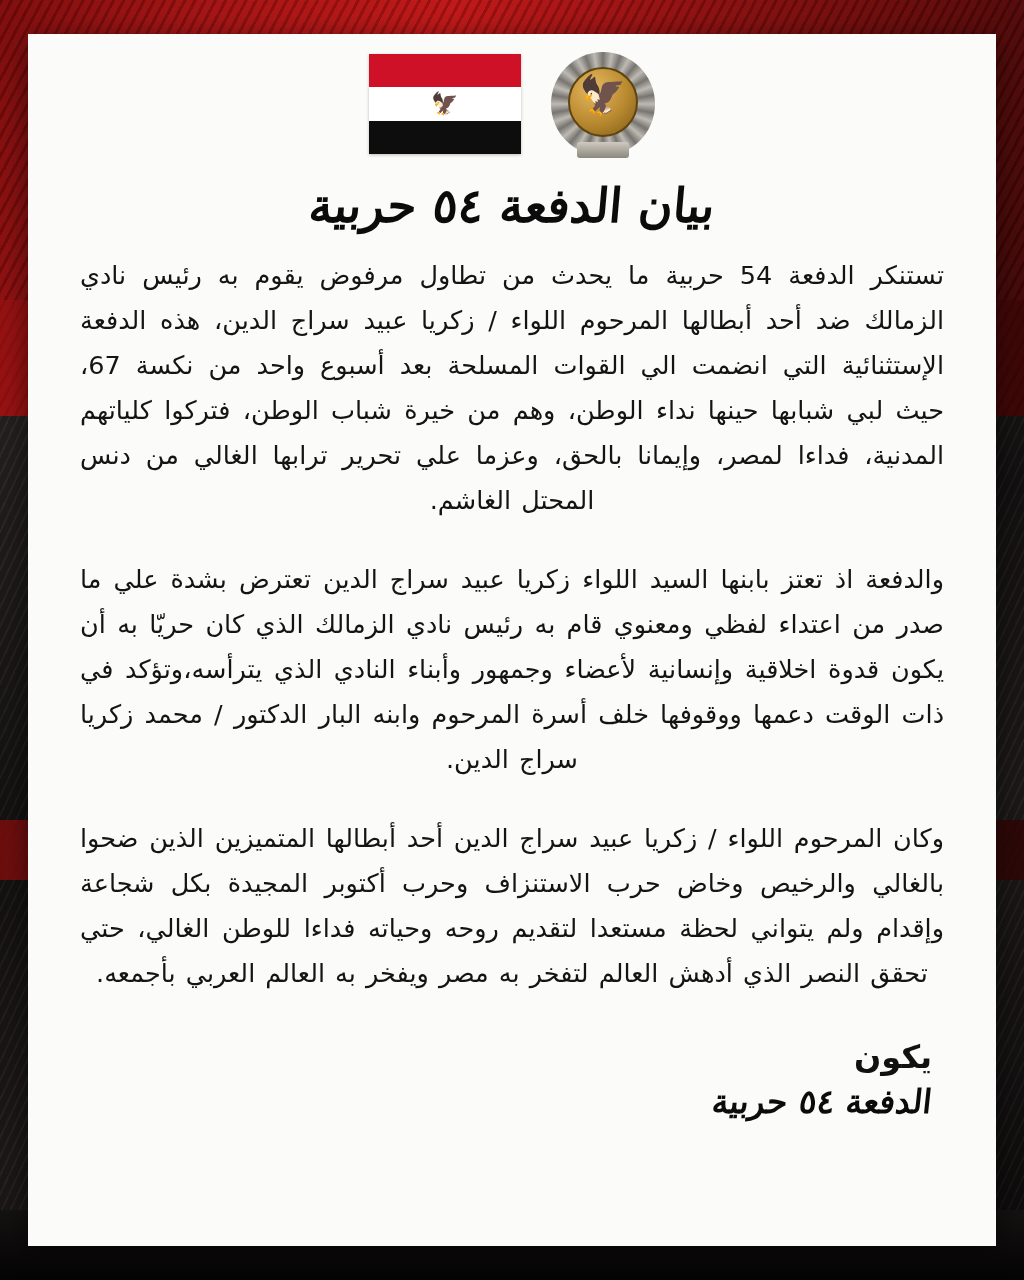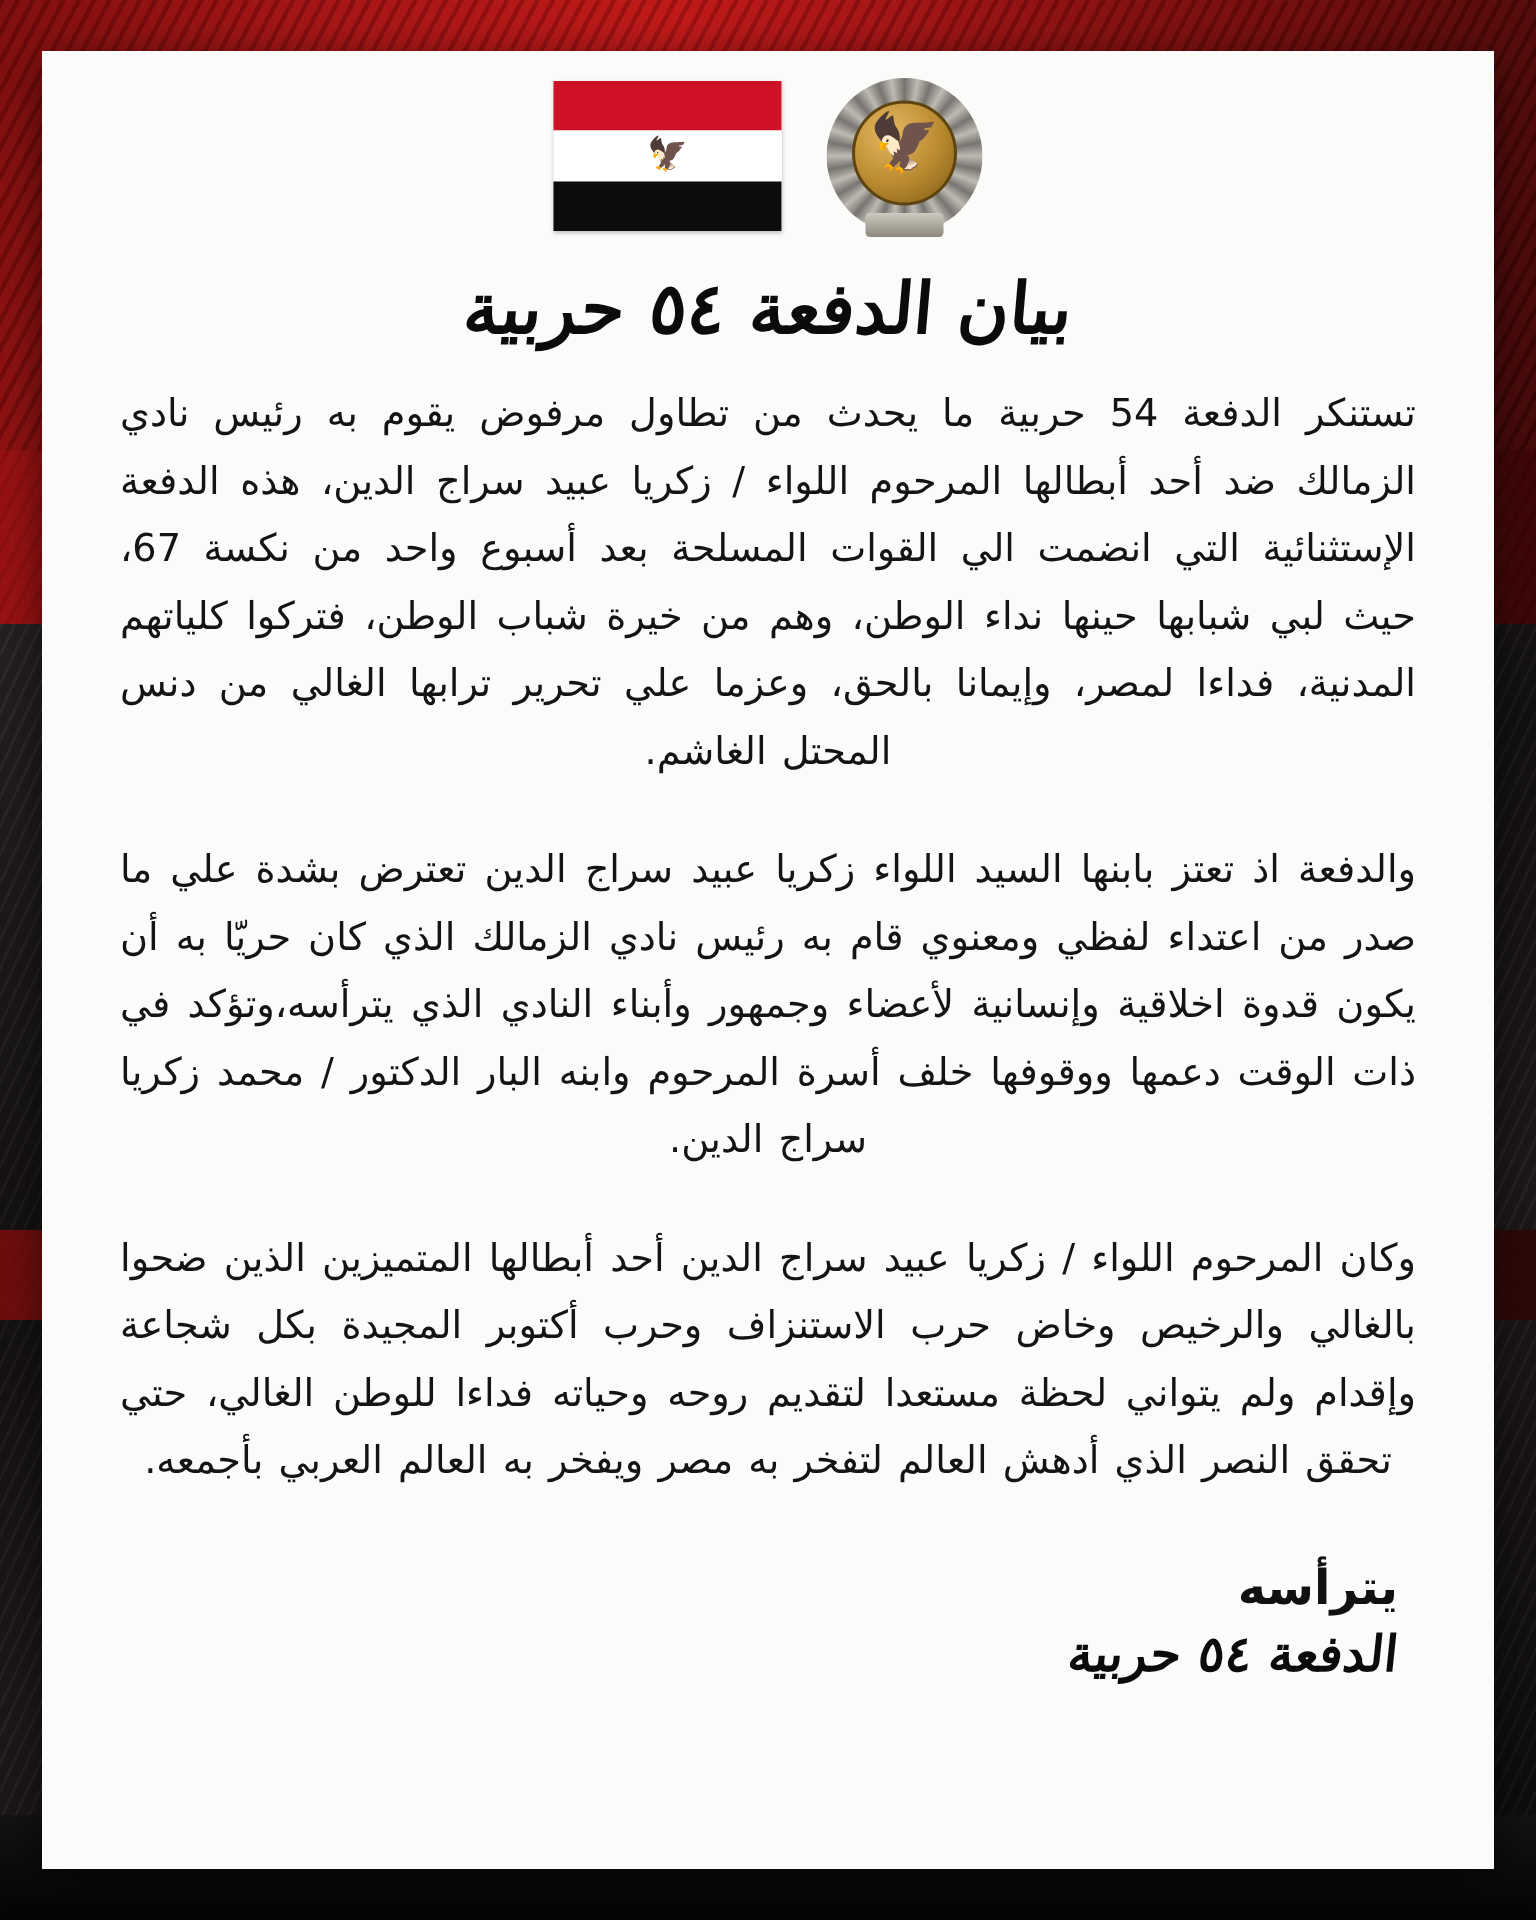--- a/index.html
+++ b/index.html
@@ -258,18 +258,18 @@
 
     <div class="title">بيان الدفعة ٥٤ حربية</div>
 
     <div class="body-wrap">
       <p class="para">تستنكر الدفعة 54 حربية ما يحدث من تطاول مرفوض يقوم به رئيس نادي الزمالك ضد أحد أبطالها المرحوم اللواء / زكريا عبيد سراج الدين، هذه الدفعة الإستثنائية التي انضمت الي القوات المسلحة بعد أسبوع واحد من نكسة 67، حيث لبي شبابها حينها نداء الوطن، وهم من خيرة شباب الوطن، فتركوا كلياتهم المدنية، فداءا لمصر، وإيمانا بالحق، وعزما علي تحرير ترابها الغالي من دنس المحتل الغاشم.</p>
       <p class="para">والدفعة اذ تعتز بابنها السيد اللواء زكريا عبيد سراج الدين تعترض بشدة علي ما صدر من اعتداء لفظي ومعنوي قام به رئيس نادي الزمالك الذي كان حريّا به أن يكون قدوة اخلاقية وإنسانية لأعضاء وجمهور وأبناء النادي الذي يترأسه،وتؤكد في ذات الوقت دعمها ووقوفها خلف أسرة المرحوم وابنه البار الدكتور / محمد زكريا سراج الدين.</p>
       <p class="para">وكان المرحوم اللواء / زكريا عبيد سراج الدين أحد أبطالها المتميزين الذين ضحوا بالغالي والرخيص وخاض حرب الاستنزاف وحرب أكتوبر المجيدة بكل شجاعة وإقدام ولم يتواني لحظة مستعدا لتقديم روحه وحياته فداءا للوطن الغالي، حتي تحقق النصر الذي أدهش العالم لتفخر به مصر ويفخر به العالم العربي بأجمعه.</p>
     </div>
 
     <div class="sign-block">
-      <div class="sign-label">يترأسه</div>
+      <div class="sign-label">يكون</div>
       <div class="sign-name">الدفعة ٥٤ حربية</div>
     </div>
 
   </div>
 </div>
 
 </body></html>

